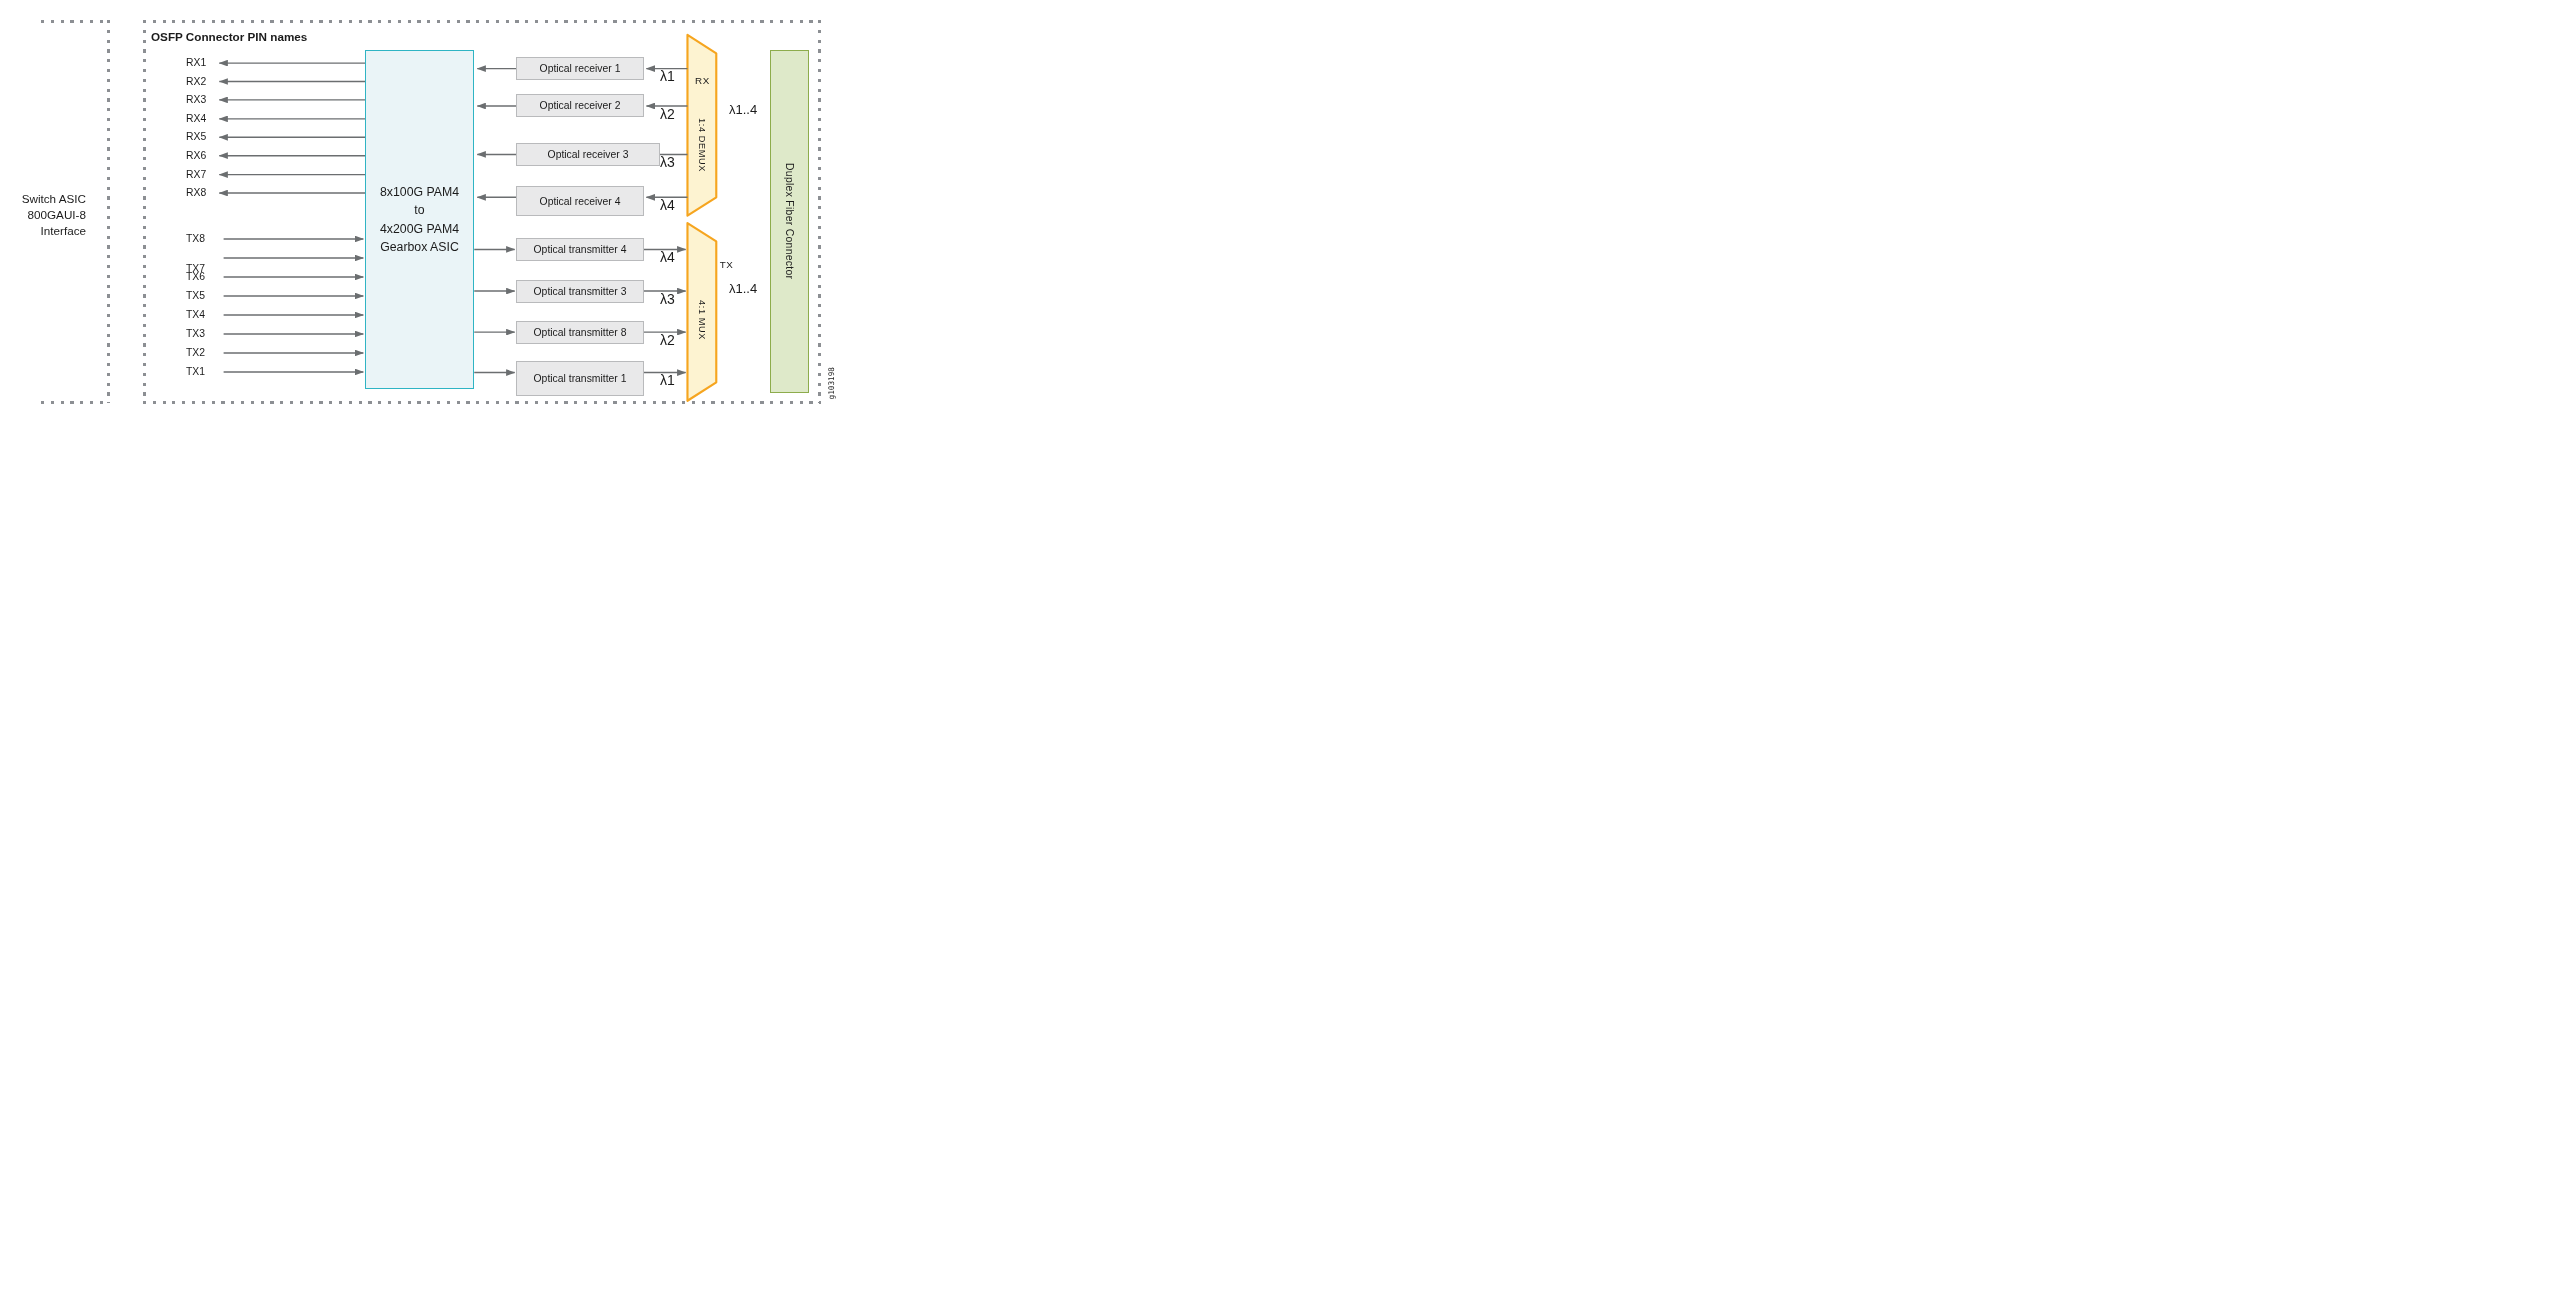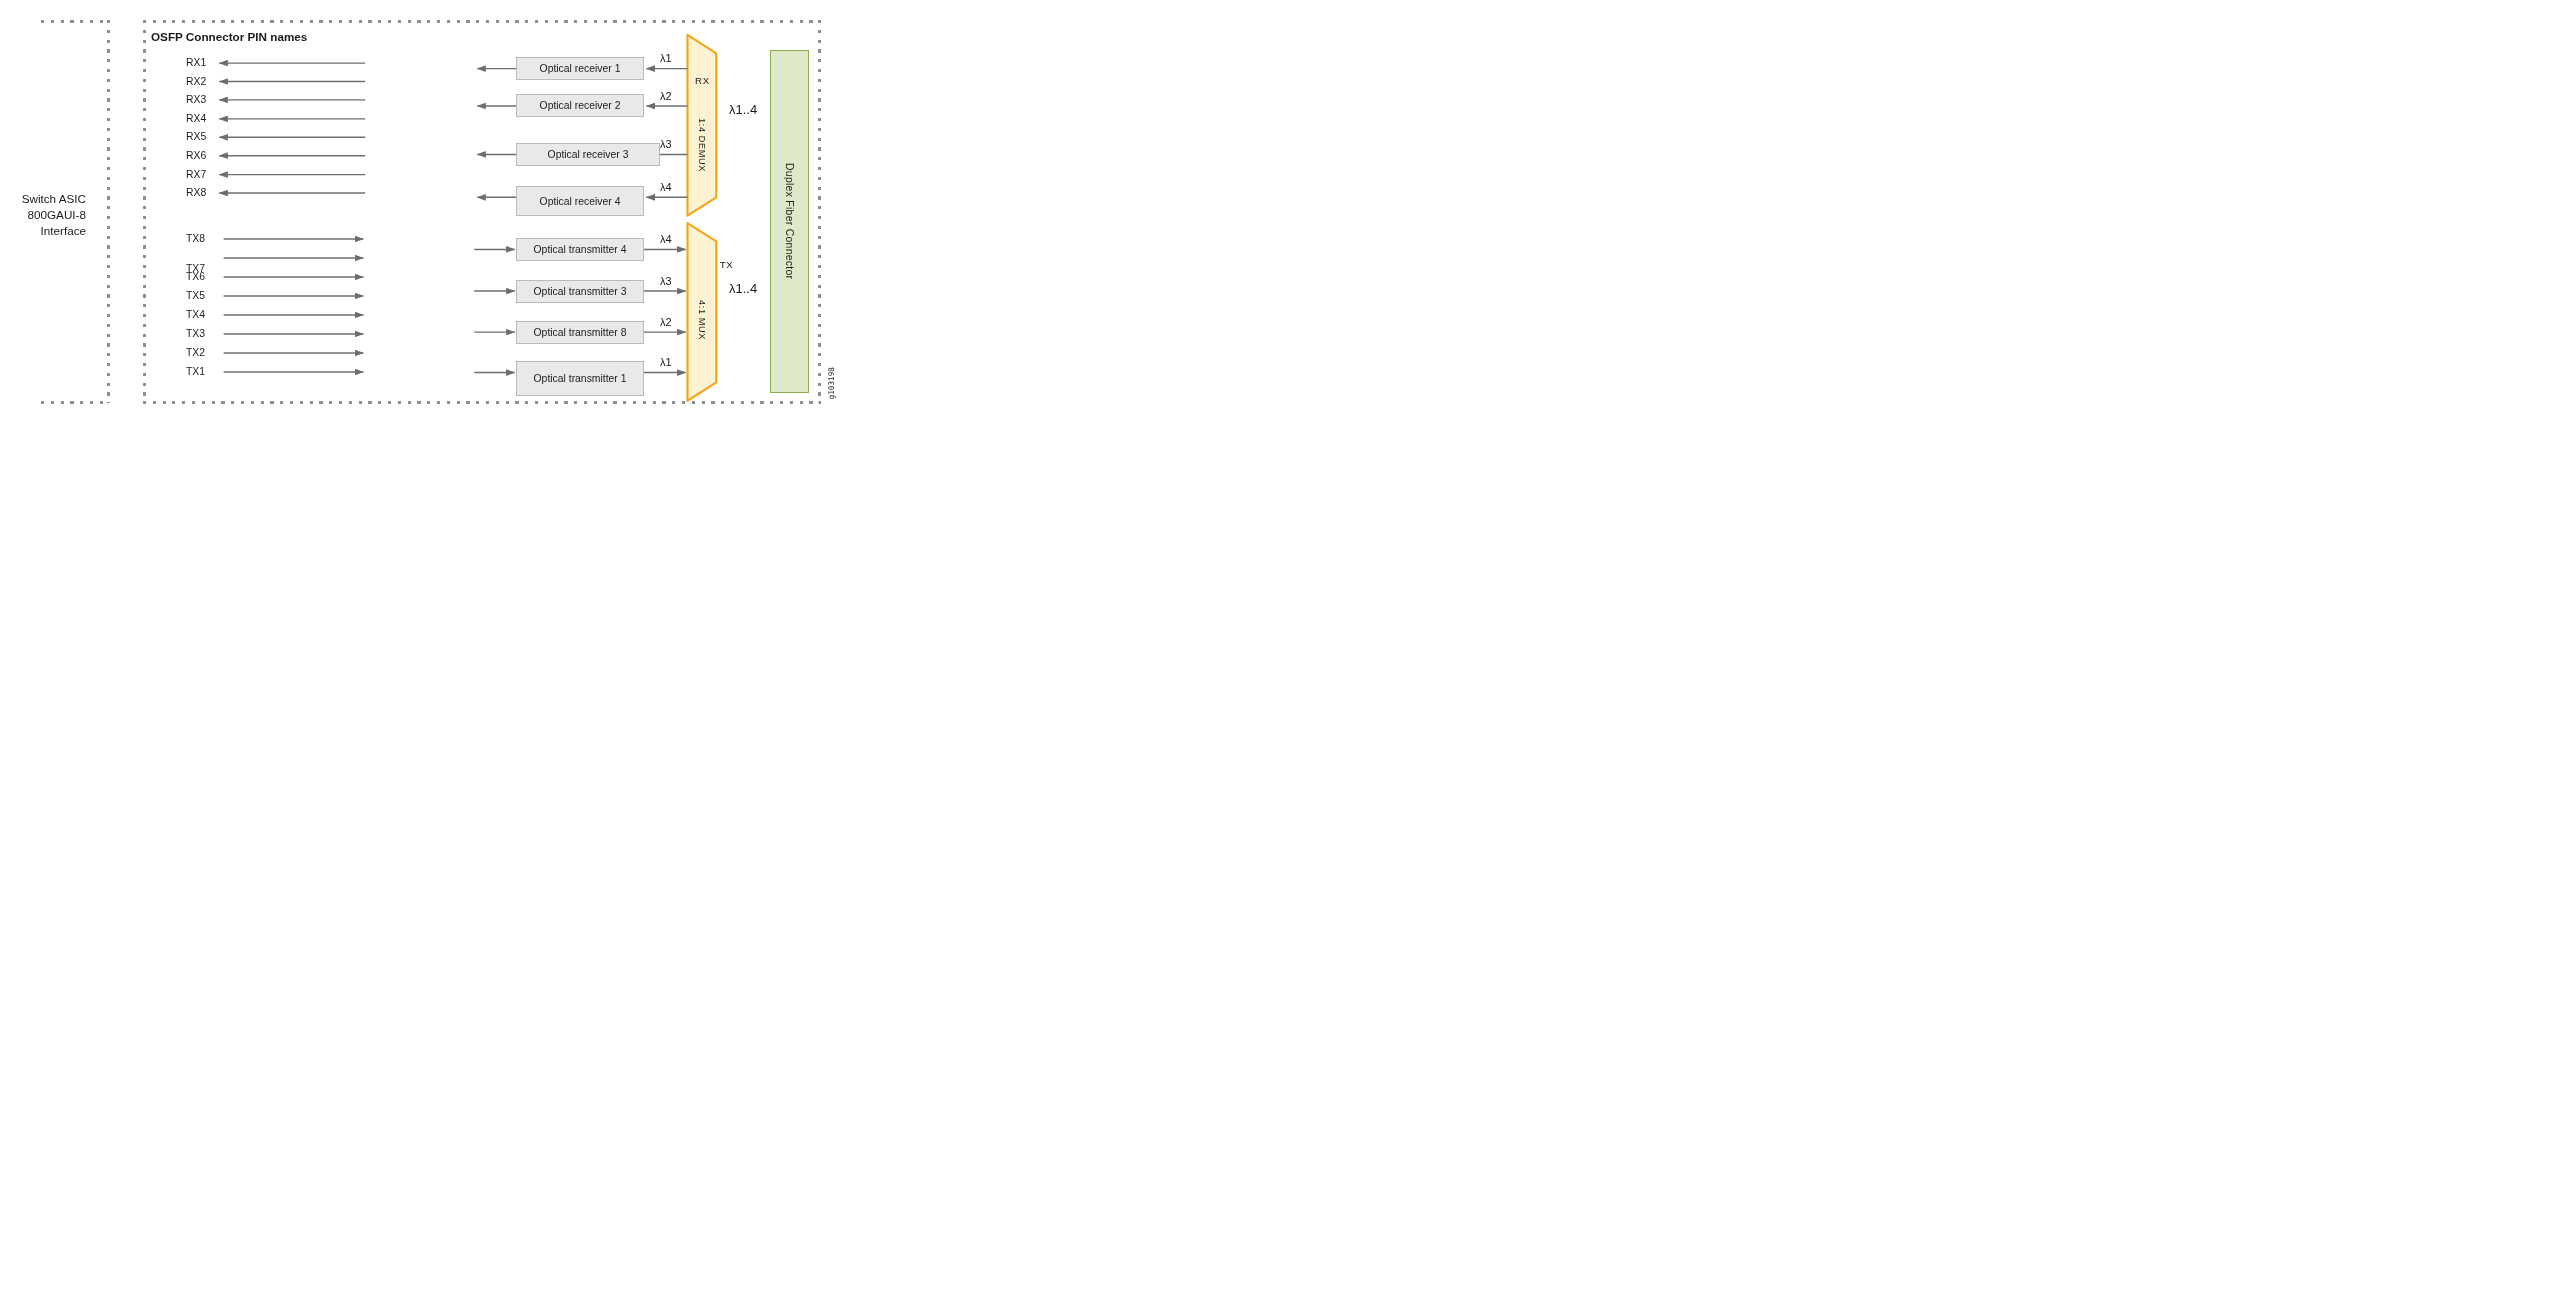--- a/index.html
+++ b/index.html
@@ -25,21 +25,21 @@
   .pin{font-size:10.4px;line-height:10.4px;white-space:nowrap;}
   .gearbox{
     box-sizing:border-box;border:1.8px solid var(--gearbox-border);background:var(--gearbox-fill);
     display:flex;flex-direction:column;align-items:center;justify-content:center;
     font-size:12.3px;line-height:18.4px;text-align:center;
   }
   .obox{
     box-sizing:border-box;border:1.2px solid var(--box-border);background:var(--box-fill);
     display:flex;align-items:center;justify-content:center;font-size:10.4px;white-space:nowrap;
   }
-  .lam{font-size:11px;white-space:nowrap;}
+  .lam{font-size:14px;white-space:nowrap;margin-top:16px;}
   .lamrange{font-size:13px;width:37px;text-align:left;white-space:nowrap;}
   .trap-top{font-size:9.8px;width:29px;text-align:center;letter-spacing:0.6px;}
   .vtext{writing-mode:vertical-rl;white-space:nowrap;}
   .trap-body{font-size:9.2px;letter-spacing:0.6px;}
   .fiber{
     box-sizing:border-box;border:1.8px solid var(--fiber-border);background:var(--fiber-fill);
     display:flex;align-items:center;justify-content:center;
   }
   .fiber .vtext{font-size:10.4px;letter-spacing:0.3px;}
   .figid{writing-mode:vertical-rl;transform:rotate(180deg);font-family:"DejaVu Sans Mono",monospace;font-size:7.7px;color:#222;}
@@ -141,20 +141,26 @@
 
   <div class="abs pin" style="left:186px;top:234px;">TX8</div>
   <div class="abs pin" style="left:186px;top:264px;">TX7</div>
   <div class="abs pin" style="left:186px;top:272px;">TX6</div>
   <div class="abs pin" style="left:186px;top:291px;">TX5</div>
   <div class="abs pin" style="left:186px;top:310px;">TX4</div>
   <div class="abs pin" style="left:186px;top:329px;">TX3</div>
   <div class="abs pin" style="left:186px;top:348px;">TX2</div>
   <div class="abs pin" style="left:186px;top:367px;">TX1</div>
 
+  <div class="abs gearbox" style="left:365px;top:50px;width:109px;height:339px;">
+    <div>8x100G PAM4</div>
+    <div>to</div>
+    <div>4x200G PAM4</div>
+    <div>Gearbox ASIC</div>
+  </div>
 
   <div class="abs obox" style="left:516px;top:57px;width:128px;height:23px;">Optical receiver 1</div>
   <div class="abs obox" style="left:516px;top:94px;width:128px;height:23px;">Optical receiver 2</div>
   <div class="abs obox" style="left:516px;top:143px;width:144px;height:23px;">Optical receiver 3</div>
   <div class="abs obox" style="left:516px;top:186px;width:128px;height:30px;">Optical receiver 4</div>
 
   <div class="abs obox" style="left:516px;top:238px;width:128px;height:23px;">Optical transmitter 4</div>
   <div class="abs obox" style="left:516px;top:280px;width:128px;height:23px;">Optical transmitter 3</div>
   <div class="abs obox" style="left:516px;top:321px;width:128px;height:23px;">Optical transmitter 8</div>
   <div class="abs obox" style="left:516px;top:361px;width:128px;height:35px;">Optical transmitter 1</div>

